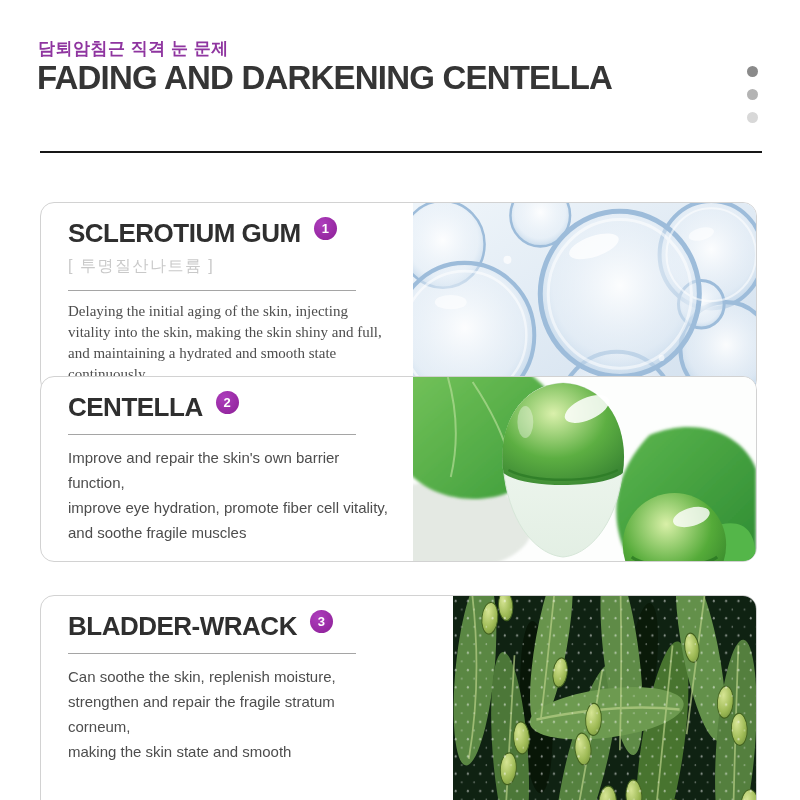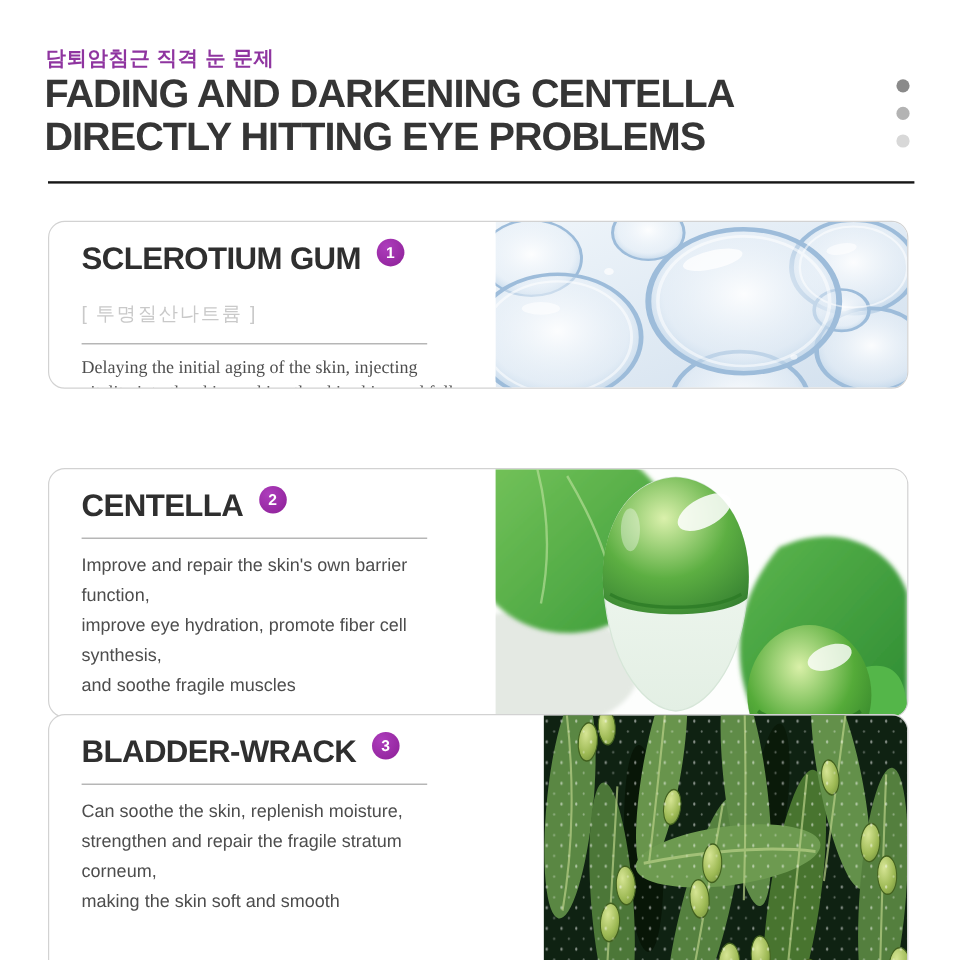--- a/index.html
+++ b/index.html
@@ -21,51 +21,50 @@
   .dot-1{background:#8a8a8a;}
   .dot-2{background:#b3b3b3;}
   .dot-3{background:#d8d8d8;}
   .rule{position:absolute;left:40px;top:151px;width:722px;height:2px;background:#161616;}
 
   .card{
     position:absolute;left:40px;width:717px;background:#ffffff;
     border:1px solid #d2d2d2;border-radius:14px;overflow:hidden;
     display:flex;box-sizing:border-box;
   }
-  #card-1{top:184px;height:140px;}
-  #card-2{top:390px;height:208px;}
+  #card-1{top:202px;height:192px;}
+  #card-2{top:376px;height:186px;}
   #card-3{top:595px;height:234px;gap:40px;}
 
   .card-text{width:372px;min-width:372px;box-sizing:border-box;padding:16px 14px 0 27px;}
   .title-row{display:flex;align-items:flex-start;gap:13px;}
   .card-title{font-size:26px;font-weight:bold;color:#2f2f2f;letter-spacing:-0.5px;line-height:28px;}
   .badge{
     width:23px;height:23px;border-radius:50%;
     background:radial-gradient(circle at 35% 30%, #ad3dbc, #8c1f96);
     color:#ffffff;font-size:13px;font-weight:bold;
     display:flex;align-items:center;justify-content:center;
     margin-top:-2px;flex:none;
   }
-  .korean{margin-top:23px;font-size:16px;color:#c9c9c9;letter-spacing:1.5px;}
+  .korean{margin-top:9px;font-size:16px;color:#c9c9c9;letter-spacing:1.5px;}
   .divider{margin-top:13px;width:288px;height:0;border-top:1px solid #a5a5a5;}
   .desc{margin-top:10px;font-size:15px;color:#4d4d4d;white-space:pre-line;}
   .desc-tight{line-height:21px;font-family:Liberation Serif, serif;}
   .desc-loose{line-height:25px;}
 
   .card-image{flex:1;height:100%;}
   .card-image svg{display:block;width:100%;height:100%;}
 </style>
 </head>
 <body>
 
 <div class="eyebrow">담퇴암침근 직격 눈 문제</div>
 
 <div class="heading">
   <div>FADING AND DARKENING CENTELLA</div>
-  <div>DIRECTLY HITTING EYE PROBLEMS</div>
 </div>
 
 <div class="dots">
   <span class="dot dot-1"></span>
   <span class="dot dot-2"></span>
   <span class="dot dot-3"></span>
 </div>
 
 <div class="rule"></div>
 
@@ -121,21 +120,21 @@
 </div>
 
 <div class="card" id="card-2">
   <div class="card-text">
     <div class="title-row">
       <span class="card-title">CENTELLA</span>
       <span class="badge">2</span>
     </div>
     <div class="divider"></div>
     <div class="desc desc-loose">Improve and repair the skin's own barrier function,
-improve eye hydration, promote fiber cell synthesis,
+improve eye hydration, promote fiber cell vitality,
 and soothe fragile muscles</div>
   </div>
   <div class="card-image">
     <svg viewBox="0 0 345 184" preserveAspectRatio="none">
       <defs>
         <linearGradient id="c-leaf1" x1="0" y1="0" x2="1" y2="1">
           <stop offset="0" stop-color="#7cc85e"></stop>
           <stop offset="1" stop-color="#3b9b39"></stop>
         </linearGradient>
         <linearGradient id="c-leaf2" x1="0" y1="0" x2="1" y2="1">
@@ -175,21 +174,21 @@
 
 <div class="card" id="card-3">
   <div class="card-text">
     <div class="title-row">
       <span class="card-title">BLADDER-WRACK</span>
       <span class="badge">3</span>
     </div>
     <div class="divider"></div>
     <div class="desc desc-loose">Can soothe the skin, replenish moisture,
 strengthen and repair the fragile stratum corneum,
-making the skin soft and smooth</div>
+making the skin state and smooth</div>
   </div>
   <div class="card-image">
     <svg viewBox="0 0 345 188" preserveAspectRatio="none">
       <defs>
         <radialGradient id="w-bulb" cx="0.35" cy="0.3" r="0.9">
           <stop offset="0" stop-color="#d6e594"></stop>
           <stop offset="0.6" stop-color="#9db954"></stop>
           <stop offset="1" stop-color="#6d8c39"></stop>
         </radialGradient>
         <pattern id="w-dots" width="14" height="14" patternUnits="userSpaceOnUse">

